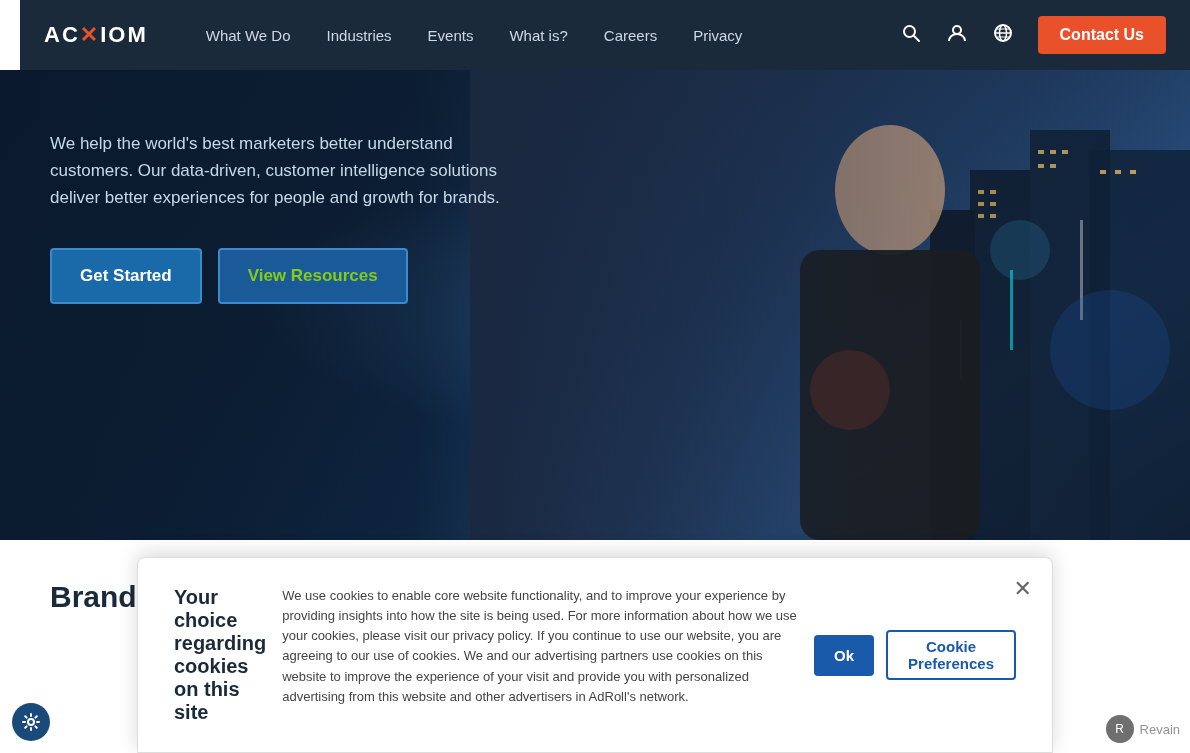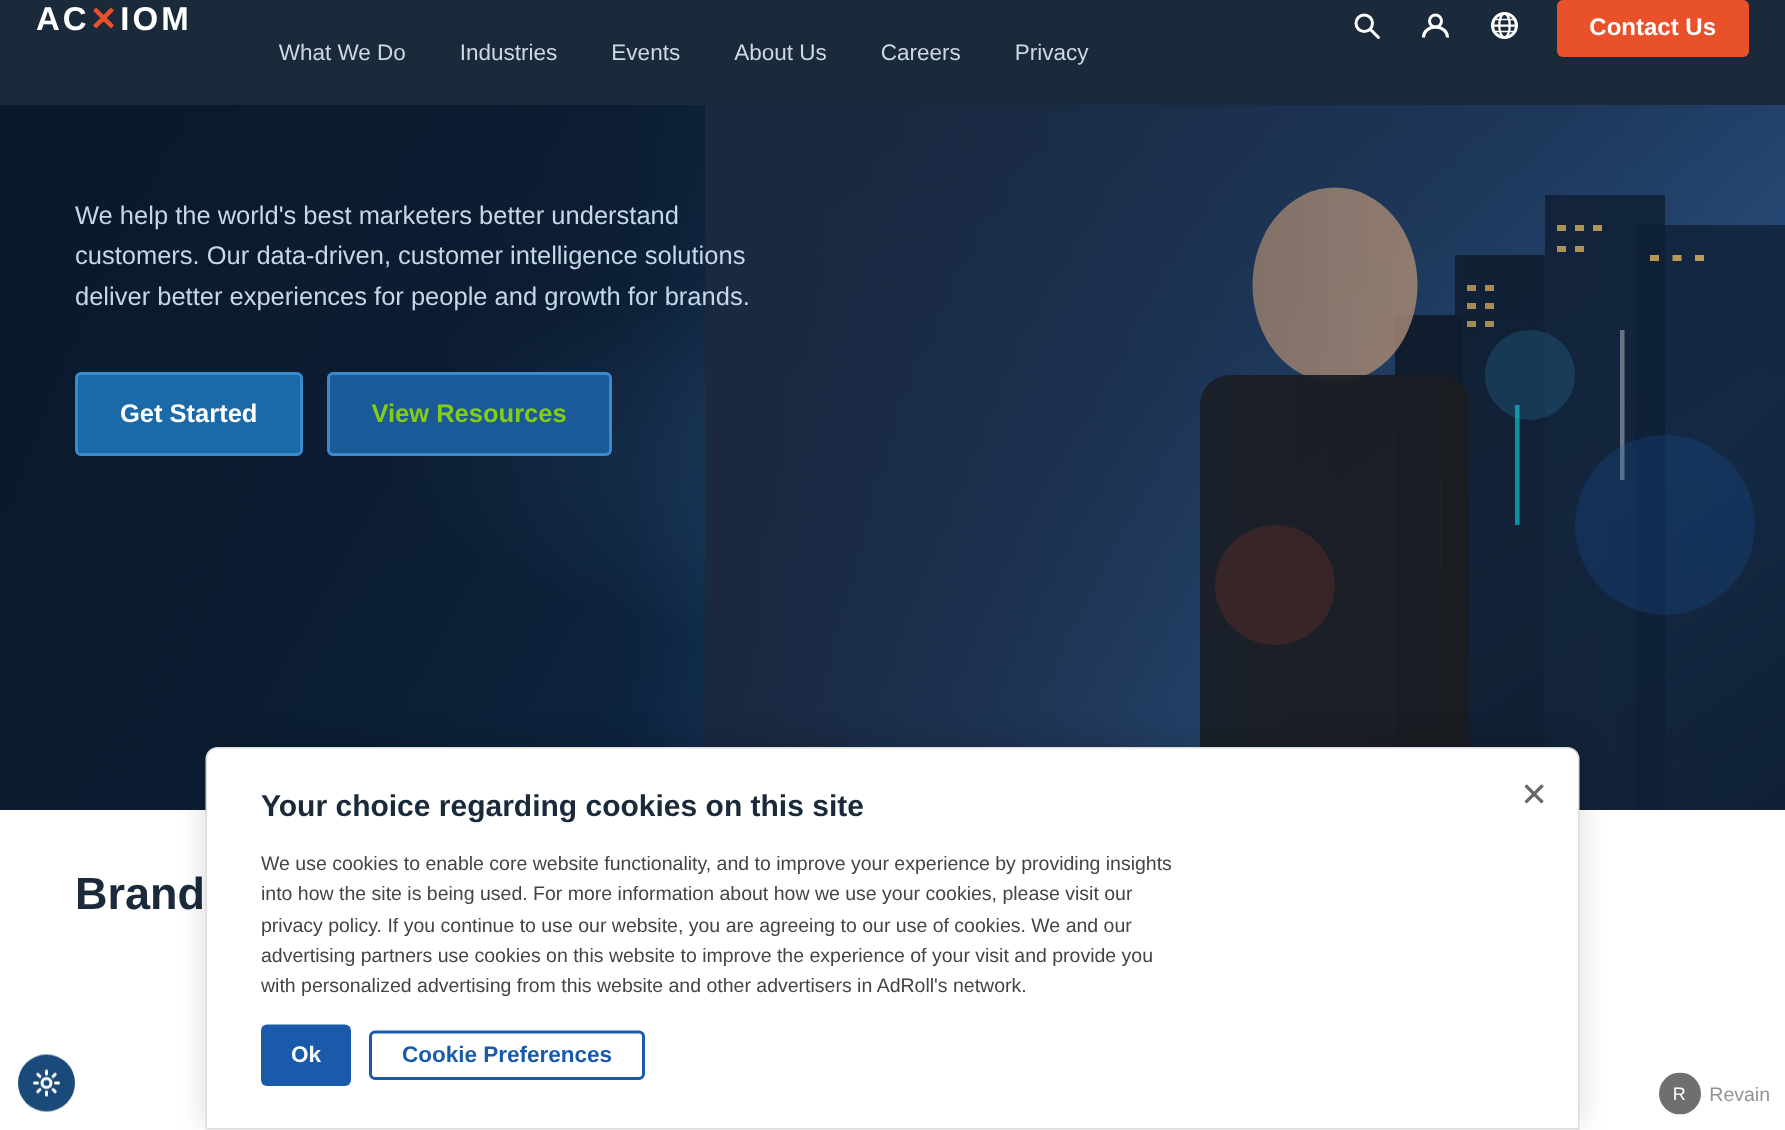--- a/index.html
+++ b/index.html
@@ -2,25 +2,26 @@
 <html><head>
   <meta charset="utf-8">
   <style>
     * { margin: 0; padding: 0; box-sizing: border-box; }
     body { font-family: Arial, sans-serif; width: 1190px; overflow-x: hidden; }
 
     
     .navbar {
       background-color: #1a2a3a;
       display: flex;
-      align-items: flex-start;
+      align-items: center;
       padding: 0 24px;
       height: 70px;
       position: relative;
       z-index: 100;
+      margin-left: 20px;
     }
     .logo {
       display: flex;
       align-items: center;
       margin-right: 40px;
     }
     .logo-text {
       color: white;
       font-size: 22px;
       font-weight: bold;
@@ -164,21 +165,21 @@
       left: 50%;
       transform: translateX(-50%);
       width: 916px;
       background: white;
       border: 1px solid #ddd;
       border-radius: 8px 8px 0 0;
       padding: 28px 36px;
       box-shadow: 0 -4px 20px rgba(0,0,0,0.15);
       z-index: 1000;
       display: flex;
-      flex-direction: column;
+      flex-direction: row;
       gap: 16px;
     }
     .cookie-title {
       font-size: 20px;
       font-weight: bold;
       color: #1a2a3a;
     }
     .cookie-text {
       font-size: 13px;
       color: #444;
@@ -274,21 +275,21 @@
 <nav class="navbar">
   <div class="logo">
     <span class="logo-text">
       AC<span class="logo-x">✕</span>IOM
     </span>
   </div>
   <div class="nav-links">
     <a class="nav-link">What We Do</a>
     <a class="nav-link">Industries</a>
     <a class="nav-link">Events</a>
-    <a class="nav-link">About Us</a>
+    <a class="nav-link">What is?</a>
     <a class="nav-link">Careers</a>
     <a class="nav-link">Privacy</a>
   </div>
   <div class="nav-actions">
     <button class="icon-btn">
       <span>
         <svg width="20" height="20" viewBox="0 0 20 20" fill="none">
           <circle cx="8.5" cy="8.5" r="5.5" stroke="white" stroke-width="2"></circle>
           <line x1="13" y1="13" x2="18" y2="18" stroke="white" stroke-width="2" stroke-linecap="round"></line>
         </svg>

